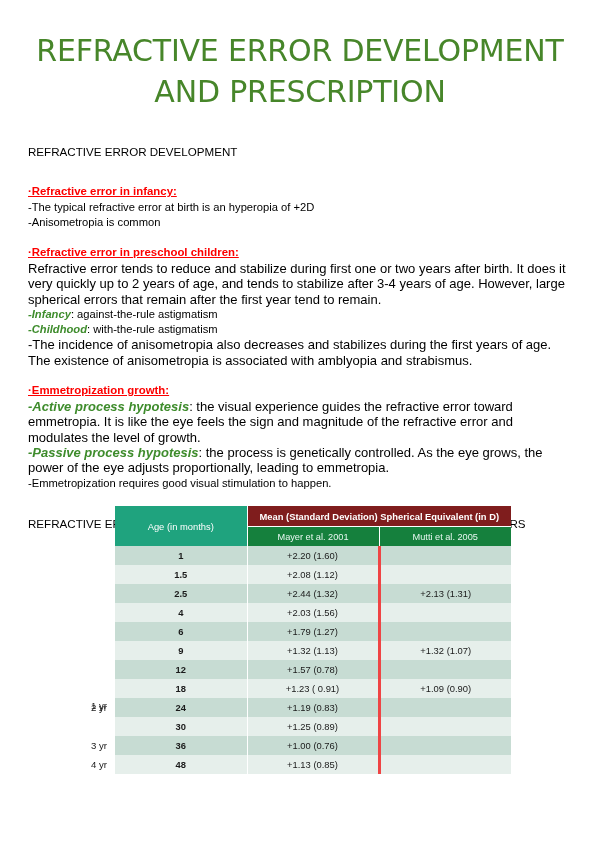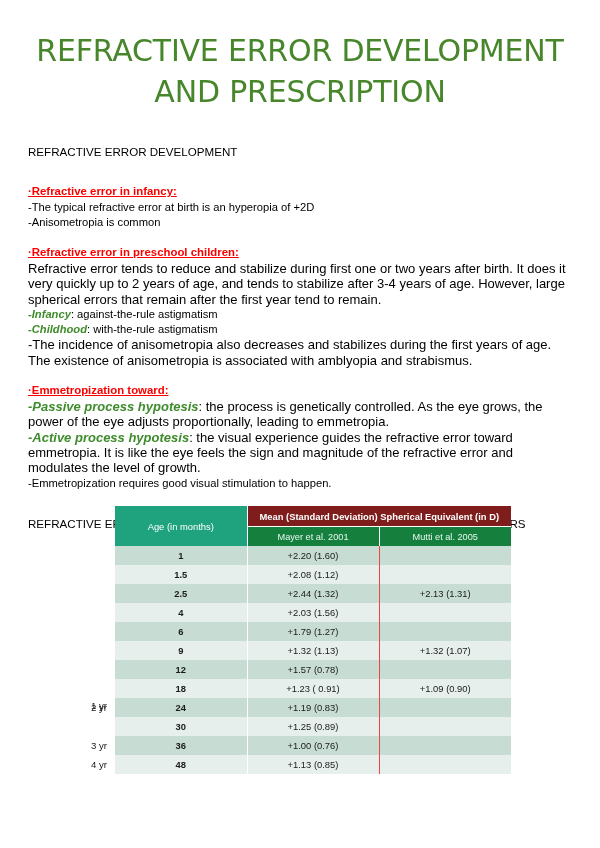--- a/index.html
+++ b/index.html
@@ -145,21 +145,21 @@
     color: #1a1a1a;
     border-right: 1px solid #ffffff;
   }
   td.c-val {
     width: 164px;
     height: 19px;
     text-align: center;
     vertical-align: middle;
     font-size: 9.4px;
     color: #1a1a1a;
-    border-right: 1px solid #ef4444;
+    border-right: 3px solid #ef4444;
   }
   td.c-val.last { border-right: none; width: 163px; }
 
   
   .yr-labels {
     position: absolute;
     left: 0px;
     top: 506px;
     width: 107px;
     height: 300px;
@@ -201,23 +201,23 @@
       <div class="line"><span class="red-head">·Refractive error in preschool children:</span></div>
       <div class="para">Refractive error tends to reduce and stabilize during first one or two years after birth. It does it very quickly up to 2 years of age, and tends to stabilize after 3-4 years of age. However, large spherical errors that remain after the first year tend to remain.</div>
       <div class="line"><span class="green-lead">-Infancy</span><span>: against-the-rule astigmatism</span></div>
       <div class="line"><span class="green-lead">-Childhood</span><span>: with-the-rule astigmatism</span></div>
       <div class="para">-The incidence of anisometropia also decreases and stabilizes during the first years of age. The existence of anisometropia is associated with amblyopia and strabismus.</div>
     </div>
 
     <div class="gap-md"></div>
 
     <div class="block">
-      <div class="line"><span class="red-head">·Emmetropization toward:</span></div>
+      <div class="line"><span class="red-head">·Emmetropization growth:</span></div>
+      <div class="para"><span class="green-lead">-Active process hypotesis</span><span>: the visual experience guides the refractive error toward emmetropia. It is like the eye feels the sign and magnitude of the refractive error and modulates the level of growth.</span></div>
       <div class="para"><span class="green-lead">-Passive process hypotesis</span><span>: the process is genetically controlled. As the eye grows, the power of the eye adjusts proportionally, leading to emmetropia.</span></div>
-      <div class="para"><span class="green-lead">-Active process hypotesis</span><span>: the visual experience guides the refractive error toward emmetropia. It is like the eye feels the sign and magnitude of the refractive error and modulates the level of growth.</span></div>
       <div class="line">-Emmetropization requires good visual stimulation to happen.</div>
     </div>
 
     <div class="gap-lg"></div>
 
     <div class="line plain-heading">REFRACTIVE ERROR EXPECTED ACCORDING TO AGE IN INFANTS AND PRESCHOOLERS</div>
   </div>
 
   <div class="yr-labels">
       <div class="yr" style="top: 154px; margin-top: 36px;">1 yr</div>

